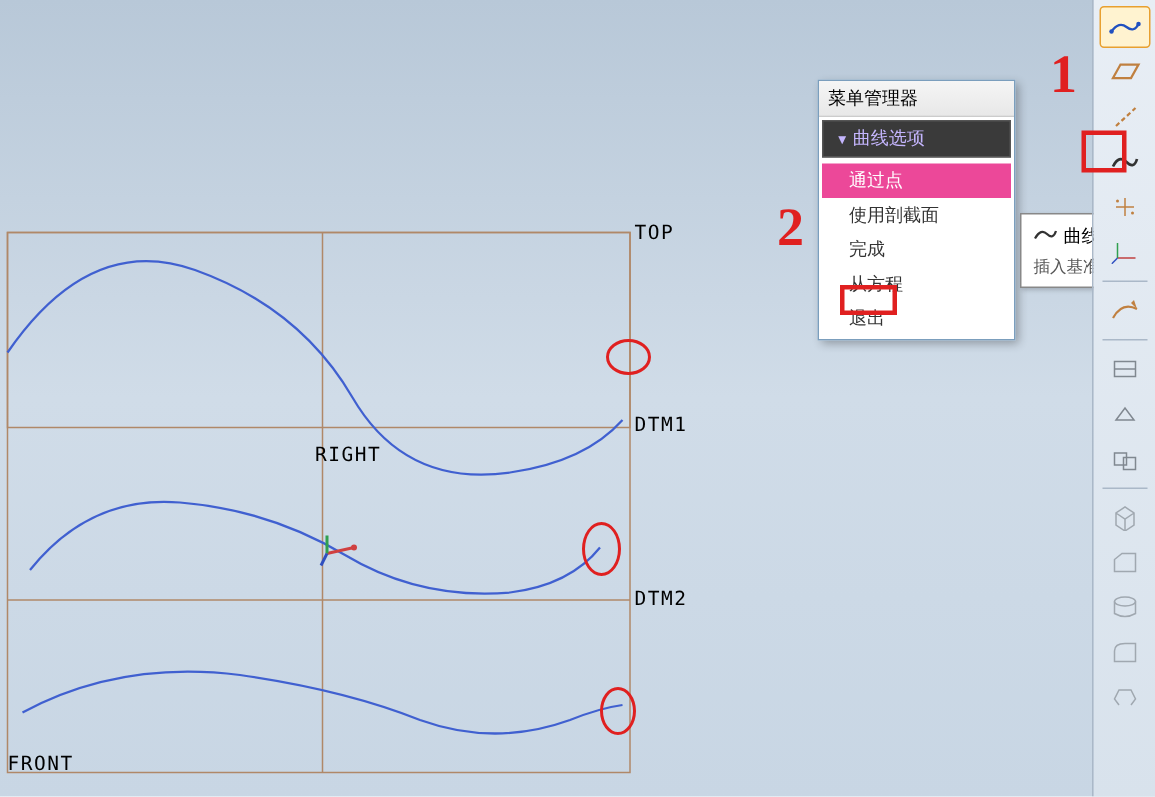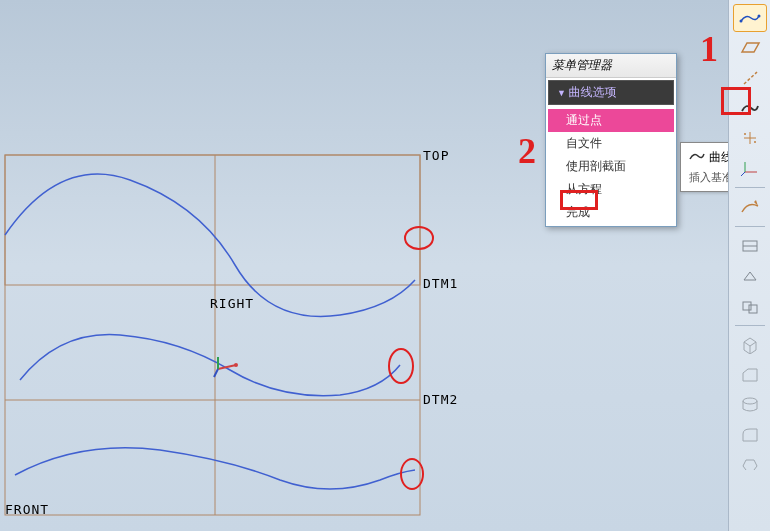--- a/index.html
+++ b/index.html
@@ -39,21 +39,20 @@
       background: #fff;
       border: 1px solid #7b9ebd;
       box-shadow: 2px 2px 6px rgba(0,0,0,0.3);
     }
     
     .menu-title {
       background: linear-gradient(to bottom, #f5f5f5, #e8e8e8);
       padding: 3px 6px;
       font-size: 12px;
       border-bottom: 1px solid #ccc;
-      font-style: italic;
     }
     
     .menu-header {
       background: #3a3a3a;
       color: #c4b5fd;
       padding: 3px 8px;
       font-size: 12px;
       border: 1px solid #555;
       margin: 2px;
     }
@@ -192,24 +191,24 @@
 <div class="datum-label" style="left:210px; top:296px;text-align:center;">RIGHT</div>
 <div class="datum-label" style="left:423px; top:276px;text-align:center;">DTM1</div>
 <div class="datum-label" style="left:423px; top:392px;">DTM2</div>
 <div class="datum-label" style="left:5px; top:502px;">FRONT</div>
 
 <div class="menu-manager">
   <div class="menu-title">菜单管理器</div>
   <div class="menu-header">曲线选项</div>
   <div class="menu-items">
     <div class="menu-item selected">通过点</div>
-    <div class="menu-item">自文件</div>
     <div class="menu-item">使用剖截面</div>
+    <div class="menu-item">完成</div>
     <div class="menu-item">从方程</div>
-    <div class="menu-item">完成</div>
+    <div class="menu-item">退出</div>
   </div>
 </div>
 
 <div class="tooltip">
   <div class="tooltip-title">
     <span>
       <svg width="16" height="12">
           <path d="M1,9 Q5,2 9,6 Q13,10 15,4" fill="none" stroke="#333" stroke-width="1.5"></path>
         </svg>
     </span>

